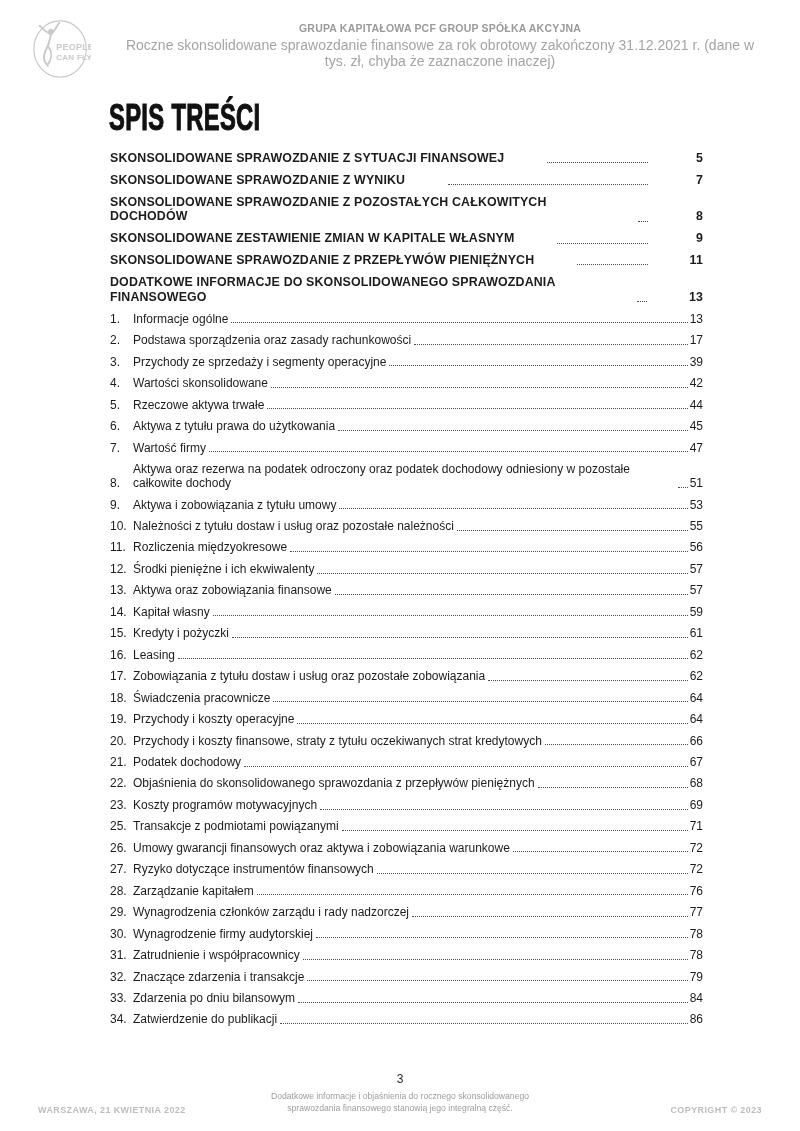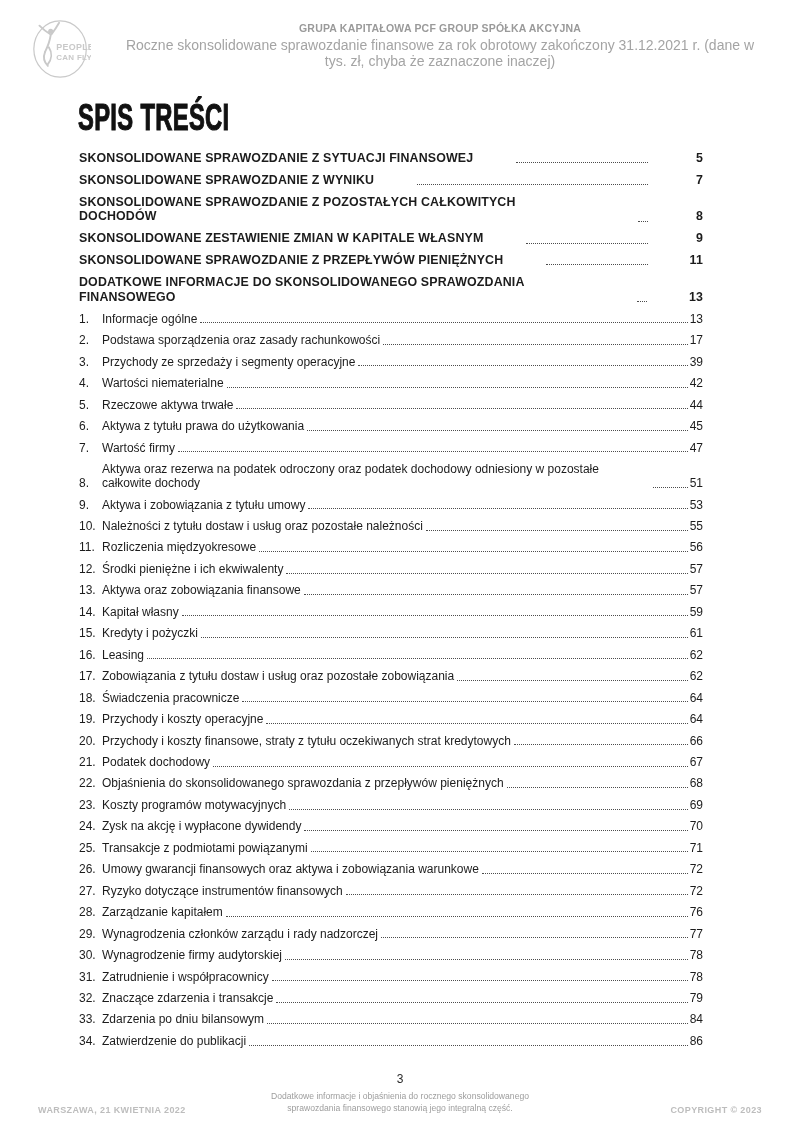--- a/index.html
+++ b/index.html
@@ -33,21 +33,21 @@
     letter-spacing: 0.2px;
   }
   .subtitle-line {
     font-size: 14px;
     color: #a4a4a4;
     margin-top: 3px;
   }
 
   
   .content {
-    padding: 0 97px 0 79px;
+    padding: 0 97px 0 110px;
   }
   .doc-title {
     margin: 31px 0 15px -1px;
     font-size: 36px;
     font-weight: bold;
     line-height: 1;
     letter-spacing: 0.5px;
     color: #111;
     transform: scaleX(0.66);
     transform-origin: left center;
@@ -201,21 +201,21 @@
     <span class="toc-page">17</span>
   </div>
         <div class="toc-row item">
     <span class="toc-num">3.</span>
     <span class="toc-label">Przychody ze sprzedaży i segmenty operacyjne</span>
     <span class="toc-leader"></span>
     <span class="toc-page">39</span>
   </div>
         <div class="toc-row item">
     <span class="toc-num">4.</span>
-    <span class="toc-label">Wartości niematerialne</span>
+    <span class="toc-label">Wartości skonsolidowane</span>
     <span class="toc-leader"></span>
     <span class="toc-page">42</span>
   </div>
         <div class="toc-row item">
     <span class="toc-num">5.</span>
     <span class="toc-label">Rzeczowe aktywa trwałe</span>
     <span class="toc-leader"></span>
     <span class="toc-page">44</span>
   </div>
         <div class="toc-row item">
@@ -318,26 +318,20 @@
     <span class="toc-num">22.</span>
     <span class="toc-label">Objaśnienia do skonsolidowanego sprawozdania z przepływów pieniężnych</span>
     <span class="toc-leader"></span>
     <span class="toc-page">68</span>
   </div>
         <div class="toc-row item">
     <span class="toc-num">23.</span>
     <span class="toc-label">Koszty programów motywacyjnych</span>
     <span class="toc-leader"></span>
     <span class="toc-page">69</span>
-  </div>
-        <div class="toc-row item">
-    <span class="toc-num">24.</span>
-    <span class="toc-label">Zysk na akcję i wypłacone dywidendy</span>
-    <span class="toc-leader"></span>
-    <span class="toc-page">70</span>
   </div>
         <div class="toc-row item">
     <span class="toc-num">25.</span>
     <span class="toc-label">Transakcje z podmiotami powiązanymi</span>
     <span class="toc-leader"></span>
     <span class="toc-page">71</span>
   </div>
         <div class="toc-row item">
     <span class="toc-num">26.</span>
     <span class="toc-label">Umowy gwarancji finansowych oraz aktywa i zobowiązania warunkowe</span>

